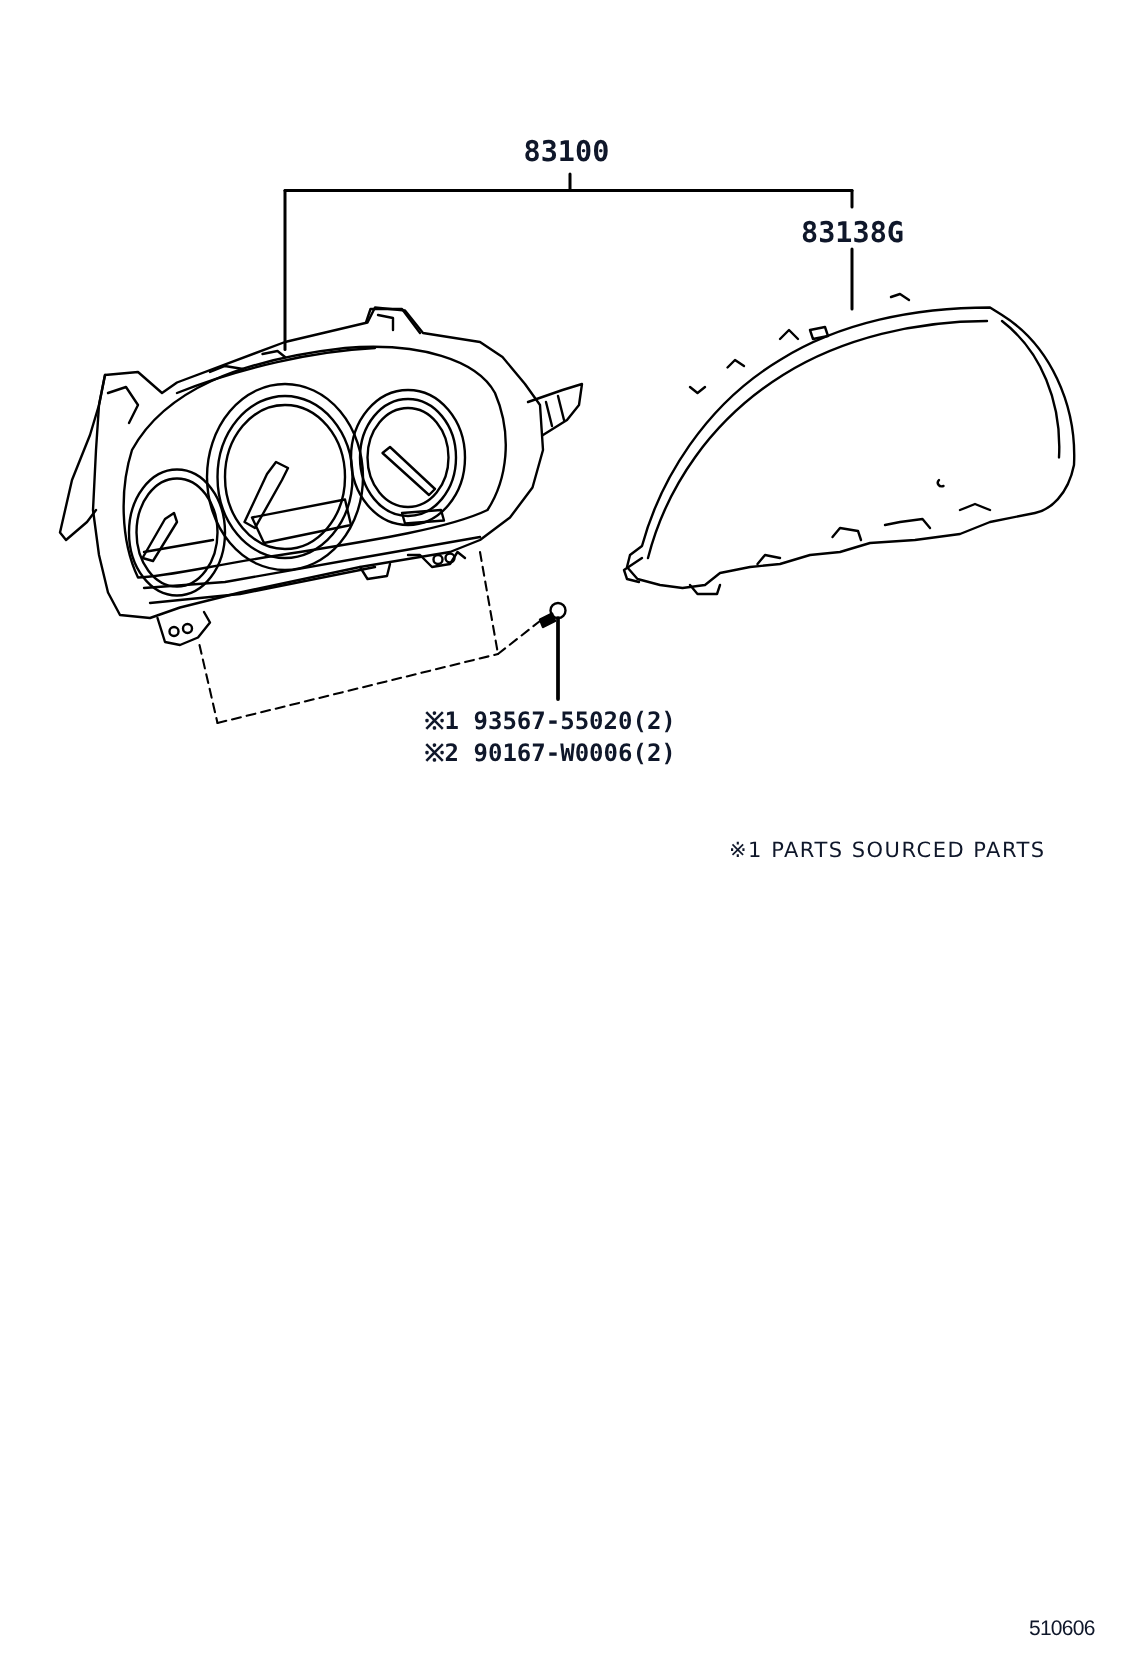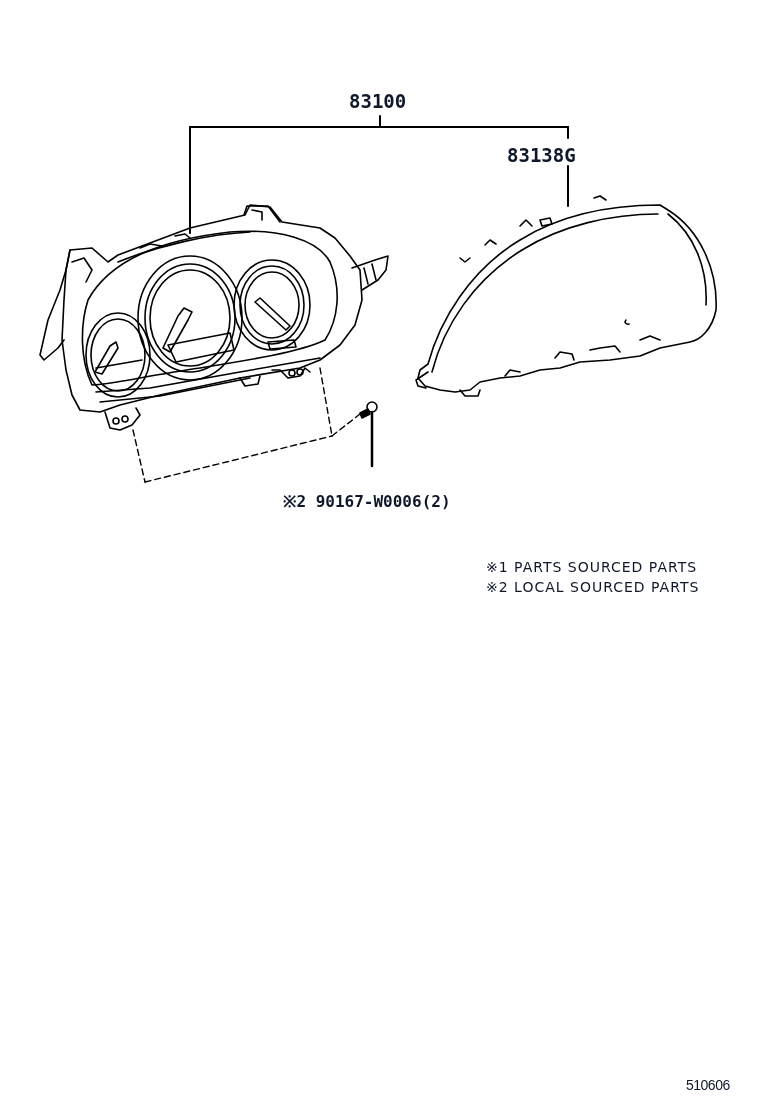--- a/index.html
+++ b/index.html
@@ -103,30 +103,30 @@
 
     <g stroke-dasharray="6,4" stroke-width="1.4">
       <line x1="133" y1="430" x2="145" y2="482"></line>
       <line x1="145" y1="482" x2="332" y2="436"></line>
       <line x1="320" y1="368" x2="332" y2="436"></line>
       <line x1="332" y1="436" x2="360" y2="414"></line>
     </g>
   </svg>
 
   <div class="label partno" style="left:349px; top:90px;">83100</div>
-  <div class="label partno" style="left:507px; top:144px;">83138G</div>
+  <div class="label partno" style="left:534px; top:144px;">83138G</div>
 
+  <div class="label callout" style="left:283px; top:469px;">
+    <span>※1</span>
+    <span>93567-55020</span><span>(2)</span>
+  </div>
   <div class="label callout" style="left:283px; top:490px;text-align:center;">
     <span>※2</span>
     <span>90167-W0006</span><span>(2)</span>
   </div>
 
   <div class="label note" style="left:486px; top:559px;">
     <span>※1</span>
     <span>PARTS SOURCED PARTS</span>
   </div>
-  <div class="label note" style="left:486px; top:579px;">
-    <span>※2</span>
-    <span>LOCAL SOURCED PARTS</span>
-  </div>
 
   <div class="label code" style="left:686px; top:1077px;">510606</div>
 </div>
 
 </body></html>

